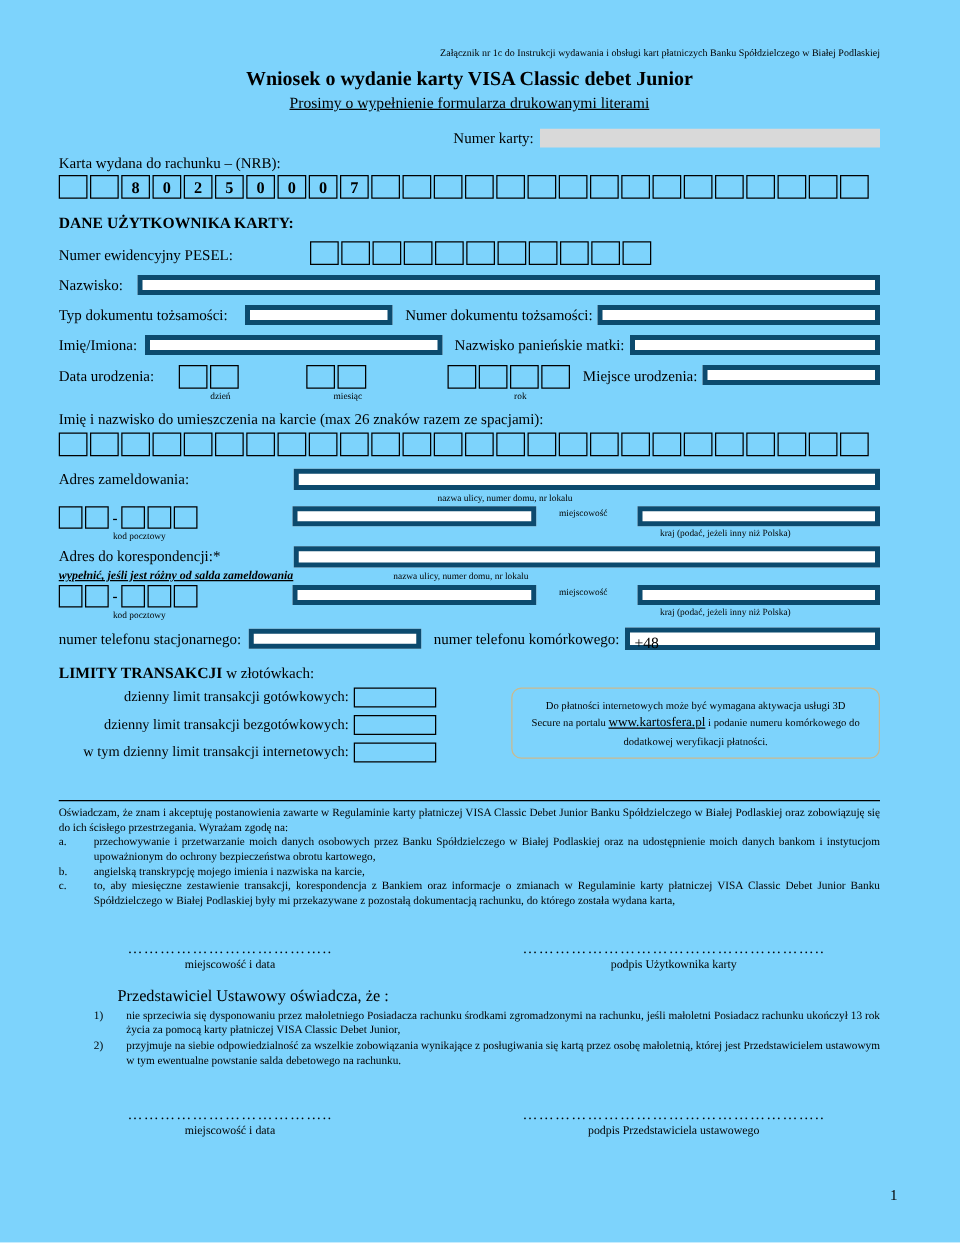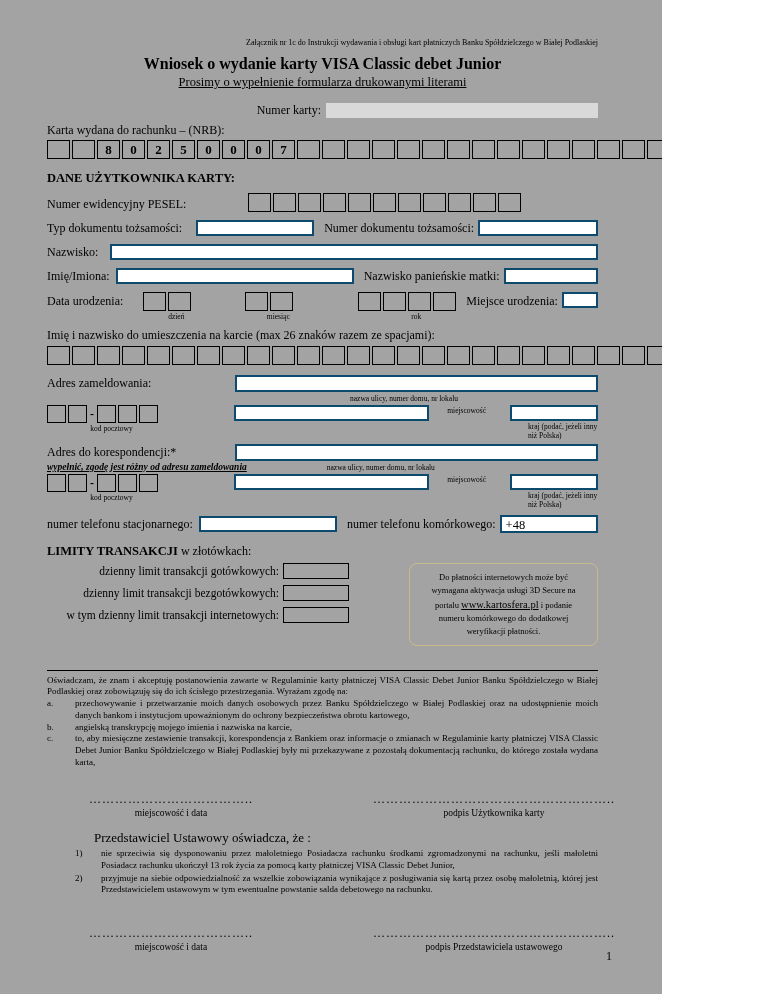--- a/index.html
+++ b/index.html
@@ -1,28 +1,28 @@
 <!DOCTYPE html>
 <html><head>
 <meta charset="utf-8">
 <style>
   * { margin:0; padding:0; box-sizing:border-box; }
   html,body { background:#ffffff; }
   .page {
-    width:662px; height:994px; position:relative; background:#a3a3a3;
+    width:768px; height:994px; position:relative; background:#7dd3fc;
     font-family:"Liberation Serif", serif; color:#000;
     padding:38px 64px 0 47px; overflow:hidden;
   }
   .note { text-align:right; font-size:8px; }
   .title { text-align:center; font-size:16px; font-weight:bold; margin-top:8px; }
   .subtitle { text-align:center; font-size:12.5px; text-decoration:underline; margin-top:2px; }
 
   .row { display:flex; align-items:center; }
   .lbl { font-size:12px; white-space:nowrap; }
-  .input { border:2px solid #0c4a6e; height:16px; background:#fff; }
+  .input { border:4px solid #0c4a6e; height:16px; background:#fff; }
 
   .cardnum-row { margin-top:13px; justify-content:flex-end; }
   .graybox { background:#d9d9d9; width:272px; height:15px; margin-left:5px; }
 
   .nrb-label { margin-top:5px; }
   .cells { display:flex; gap:2px; }
   .cell {
     width:23px; height:19px; border:1px solid #000; flex:0 0 auto;
     display:inline-flex; align-items:center; justify-content:center;
     font-weight:bold; font-size:13px;
@@ -173,32 +173,32 @@
         <span class="cell"></span>
         <span class="cell"></span>
         <span class="cell"></span>
         <span class="cell"></span>
         <span class="cell"></span>
         <span class="cell"></span>
         <span class="cell"></span>
       </div>
   </div>
 
+  <div class="row surname-row">
+    <span class="lbl">Nazwisko:</span>
+    <div class="input surname-input"></div>
+  </div>
+
   <div class="row doc-row">
     <span class="lbl">Typ dokumentu tożsamości:</span>
     <div class="input doc-type-input"></div>
     <span class="lbl ml10">Numer dokumentu tożsamości:</span>
     <div class="input doc-number-input"></div>
   </div>
 
-  <div class="row surname-row">
-    <span class="lbl">Nazwisko:</span>
-    <div class="input surname-input"></div>
-  </div>
-
   <div class="row name-row">
     <span class="lbl">Imię/Imiona:</span>
     <div class="input first-name-input"></div>
     <span class="lbl ml10">Nazwisko panieńskie matki:</span>
     <div class="input mother-input"></div>
   </div>
 
   <div class="row dob-row">
     <span class="lbl">Data urodzenia:</span>
     <div class="dob-group g-day">
@@ -290,21 +290,21 @@
       <div class="input"></div>
       <div class="mini-caption">kraj (podać, jeżeli inny niż Polska)</div>
     </div>
   </div>
 
   <div class="row koresp-row">
     <span class="lbl addr-lbl">Adres do korespondencji:*</span>
     <div class="input addr-input"></div>
   </div>
   <div class="row koresp-note-row">
-    <span class="koresp-note">wypełnić, zgodę jest różny od adresu zameldowania</span>
+    <span class="koresp-note">wypełnić, jeśli jest różny od salda zameldowania</span>
     <span class="mini-caption street-caption">nazwa ulicy, numer domu, nr lokalu</span>
   </div>
 
   <div class="row postal-row">
     <div class="postal-col">
       <div class="row">
         <div class="cells small">
             <span class="cell"></span>
             <span class="cell"></span>
           </div>

